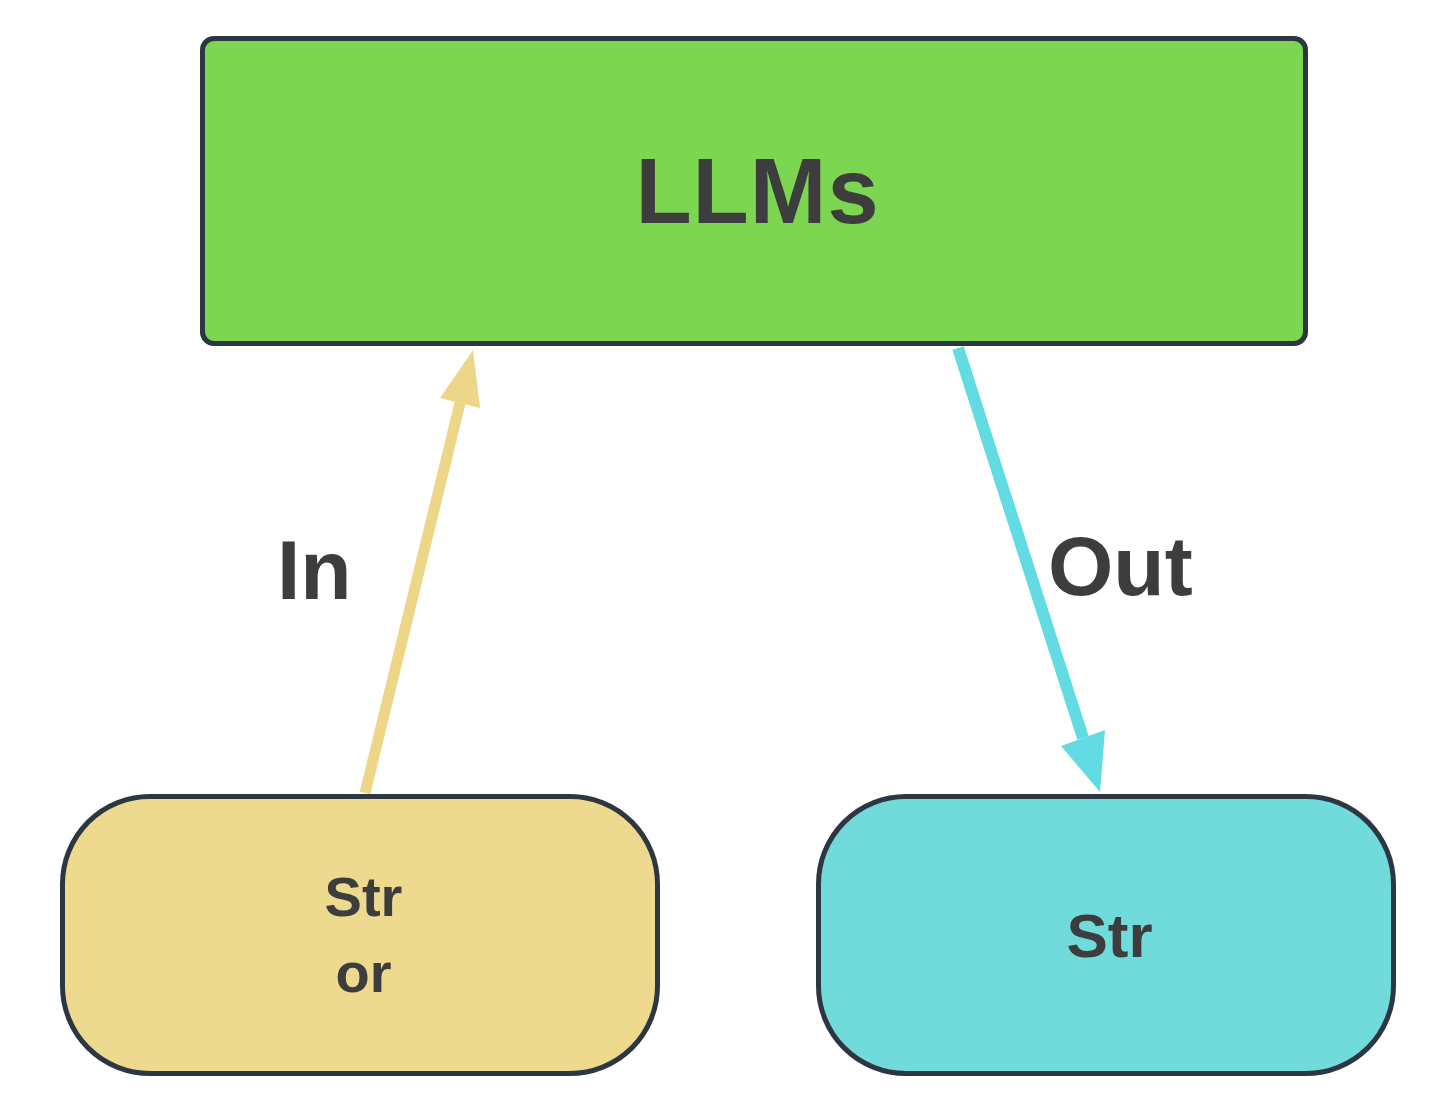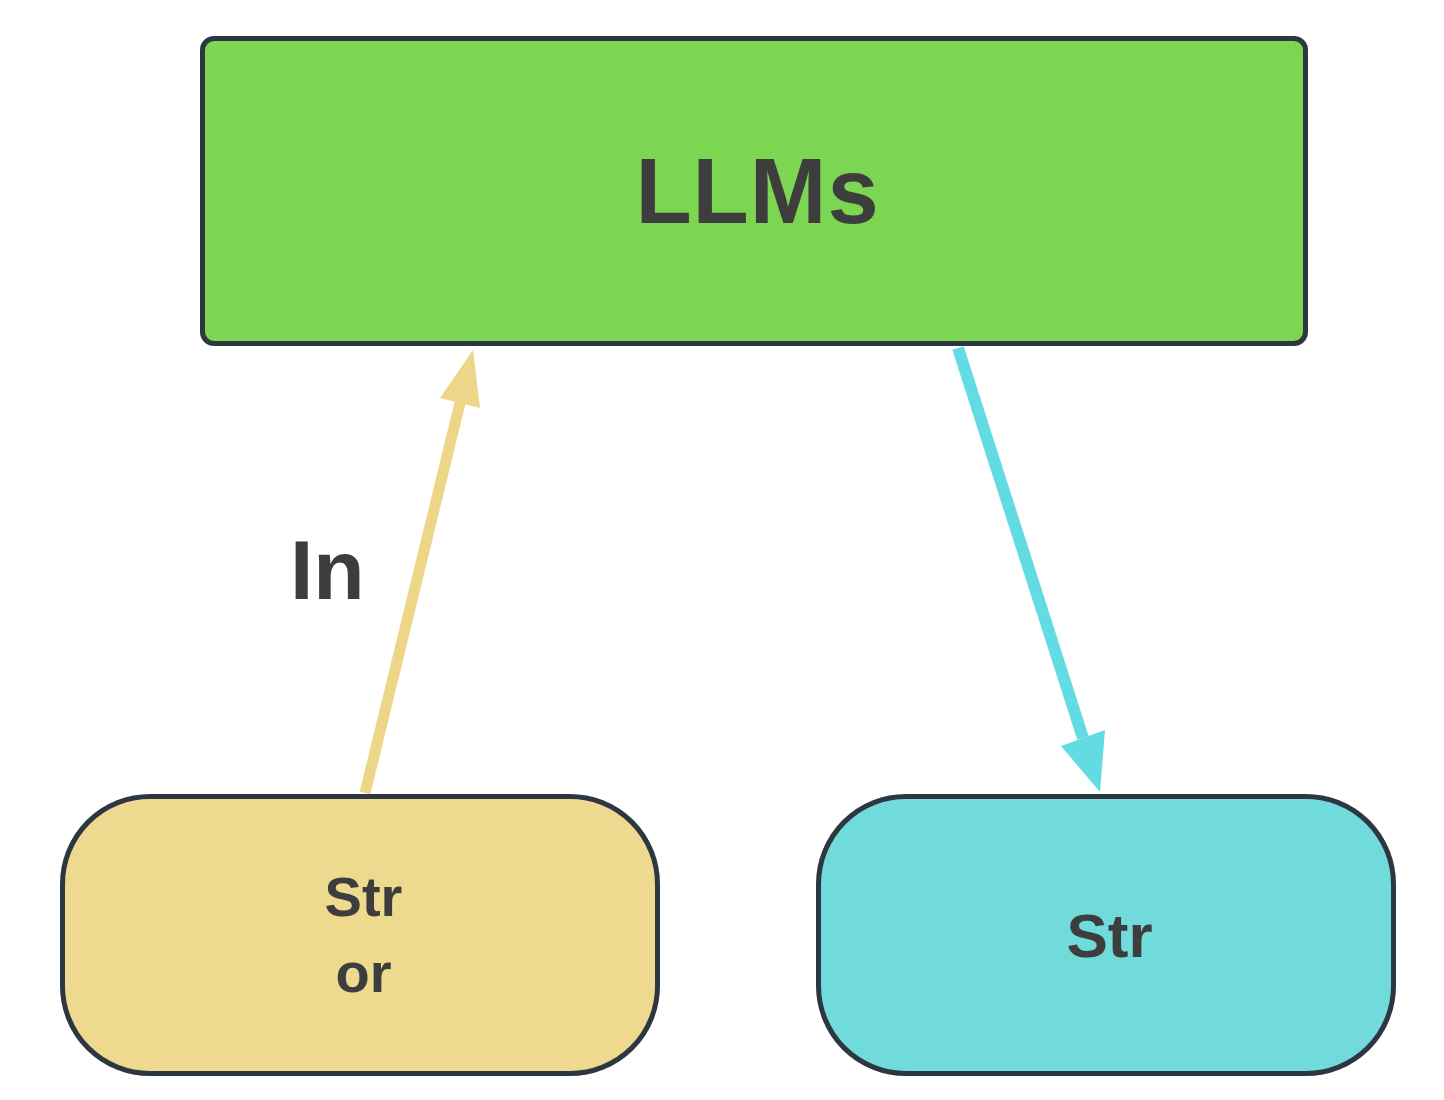--- a/index.html
+++ b/index.html
@@ -63,21 +63,21 @@
     font-size: 62px;
   }
   .edge-label {
     position: absolute;
     color: #3d3d3d;
     font-weight: 700;
     font-size: 84px;
     line-height: 84px;
   }
   .edge-label-in {
-    left: 290px;
+    left: 277px;
     top: 528px;
   }
   .edge-label-out {
     left: 1048px;
     top: 524px;
   }
 </style>
 </head>
 <body>
 
@@ -95,20 +95,21 @@
       <polygon points="1100,792 1061,746 1105,730" fill="#62dbe3"></polygon>
     </g>
   </svg>
 
   <div class="node node-llms" style="background-color: rgb(124, 214, 81);">
     <span>LLMs</span>
   </div>
 
   <div class="edge-label edge-label-in">In</div>
 
+  <div class="edge-label edge-label-out">Out</div>
 
   <div class="node node-input" style="background-color: rgb(238, 218, 142);">
     <span>Str</span>
     <span>or</span>
   </div>
 
   <div class="node node-output" style="background-color: rgb(113, 219, 220);">
     <span>Str</span>
   </div>
 

